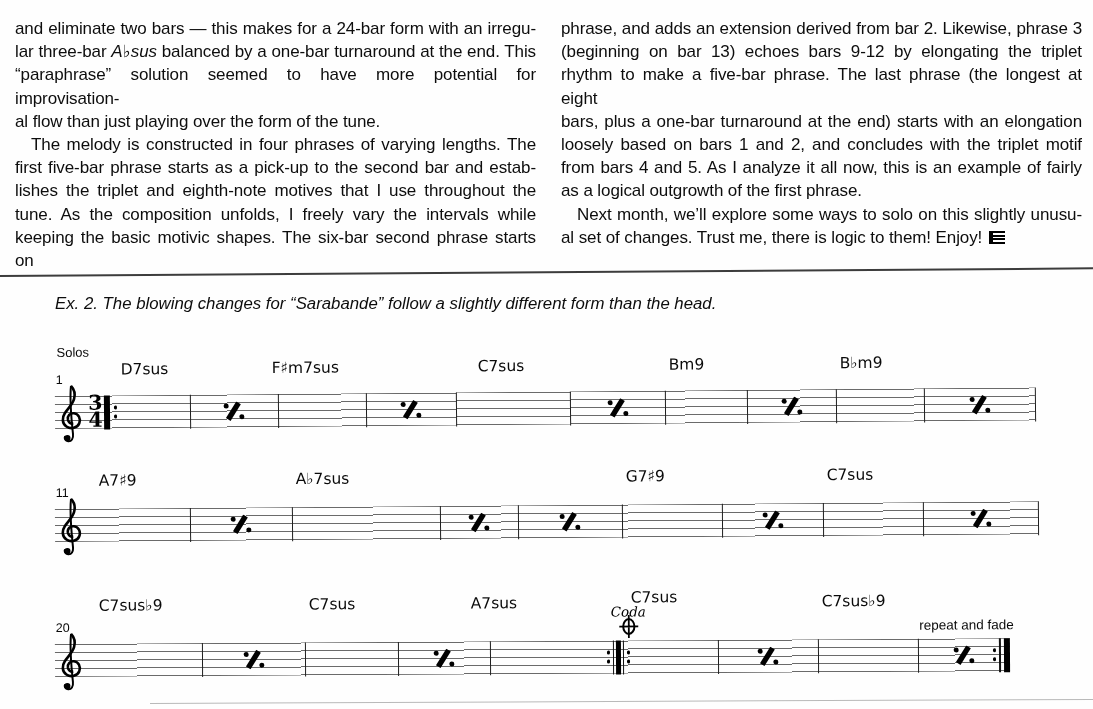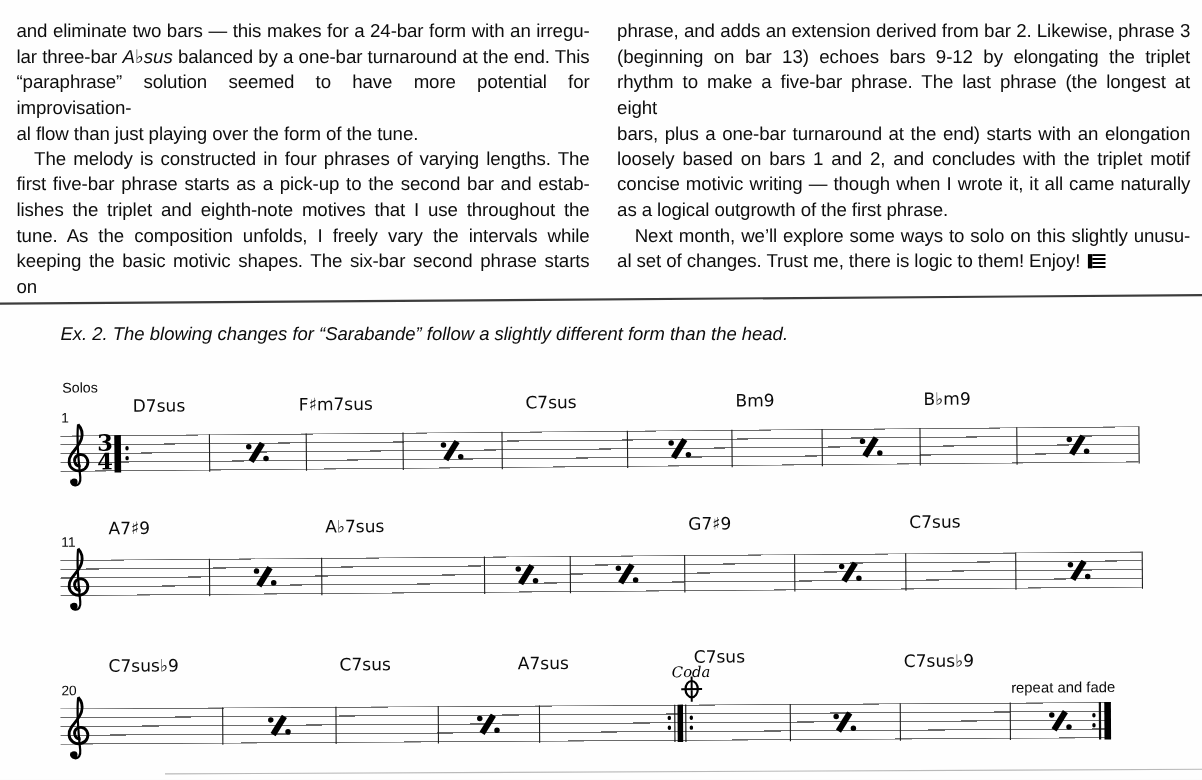--- a/index.html
+++ b/index.html
@@ -61,21 +61,21 @@
       <div class="line">lishes the triplet and eighth-note motives that I use throughout the</div>
       <div class="line">tune. As the composition unfolds, I freely vary the intervals while</div>
       <div class="line">keeping the basic motivic shapes. The six-bar second phrase starts on</div>
     </div>
   <div class="col" id="col-right">
       <div class="line">phrase, and adds an extension derived from bar 2. Likewise, phrase 3</div>
       <div class="line">(beginning on bar 13) echoes bars 9-12 by elongating the triplet</div>
       <div class="line">rhythm to make a five-bar phrase. The last phrase (the longest at eight</div>
       <div class="line">bars, plus a one-bar turnaround at the end) starts with an elongation</div>
       <div class="line">loosely based on bars 1 and 2, and concludes with the triplet motif</div>
-      <div class="line">concise motivic writing — though when I wrote it, it all came naturally</div>
+      <div class="line">from bars 4 and 5. As I analyze it all now, this is an example of fairly</div>
       <div class="line end">as a logical outgrowth of the first phrase.</div>
       <div class="line indent">Next month, we’ll explore some ways to solo on this slightly unusu-</div>
       <div class="line end">al set of changes. Trust me, there is logic to them! Enjoy!<span class="endmark"></span></div>
     </div>
   <div class="rule"></div>
   <div class="caption">Ex. 2. The blowing changes for “Sarabande” follow a slightly different form than the head.</div>
   <div id="music">
       <div class="system" style="left: 55px; top: 396px; width: 980px; transform: rotate(-0.5deg);">
         <div class="stafflines"></div>
         <div class="mnum">1</div>

